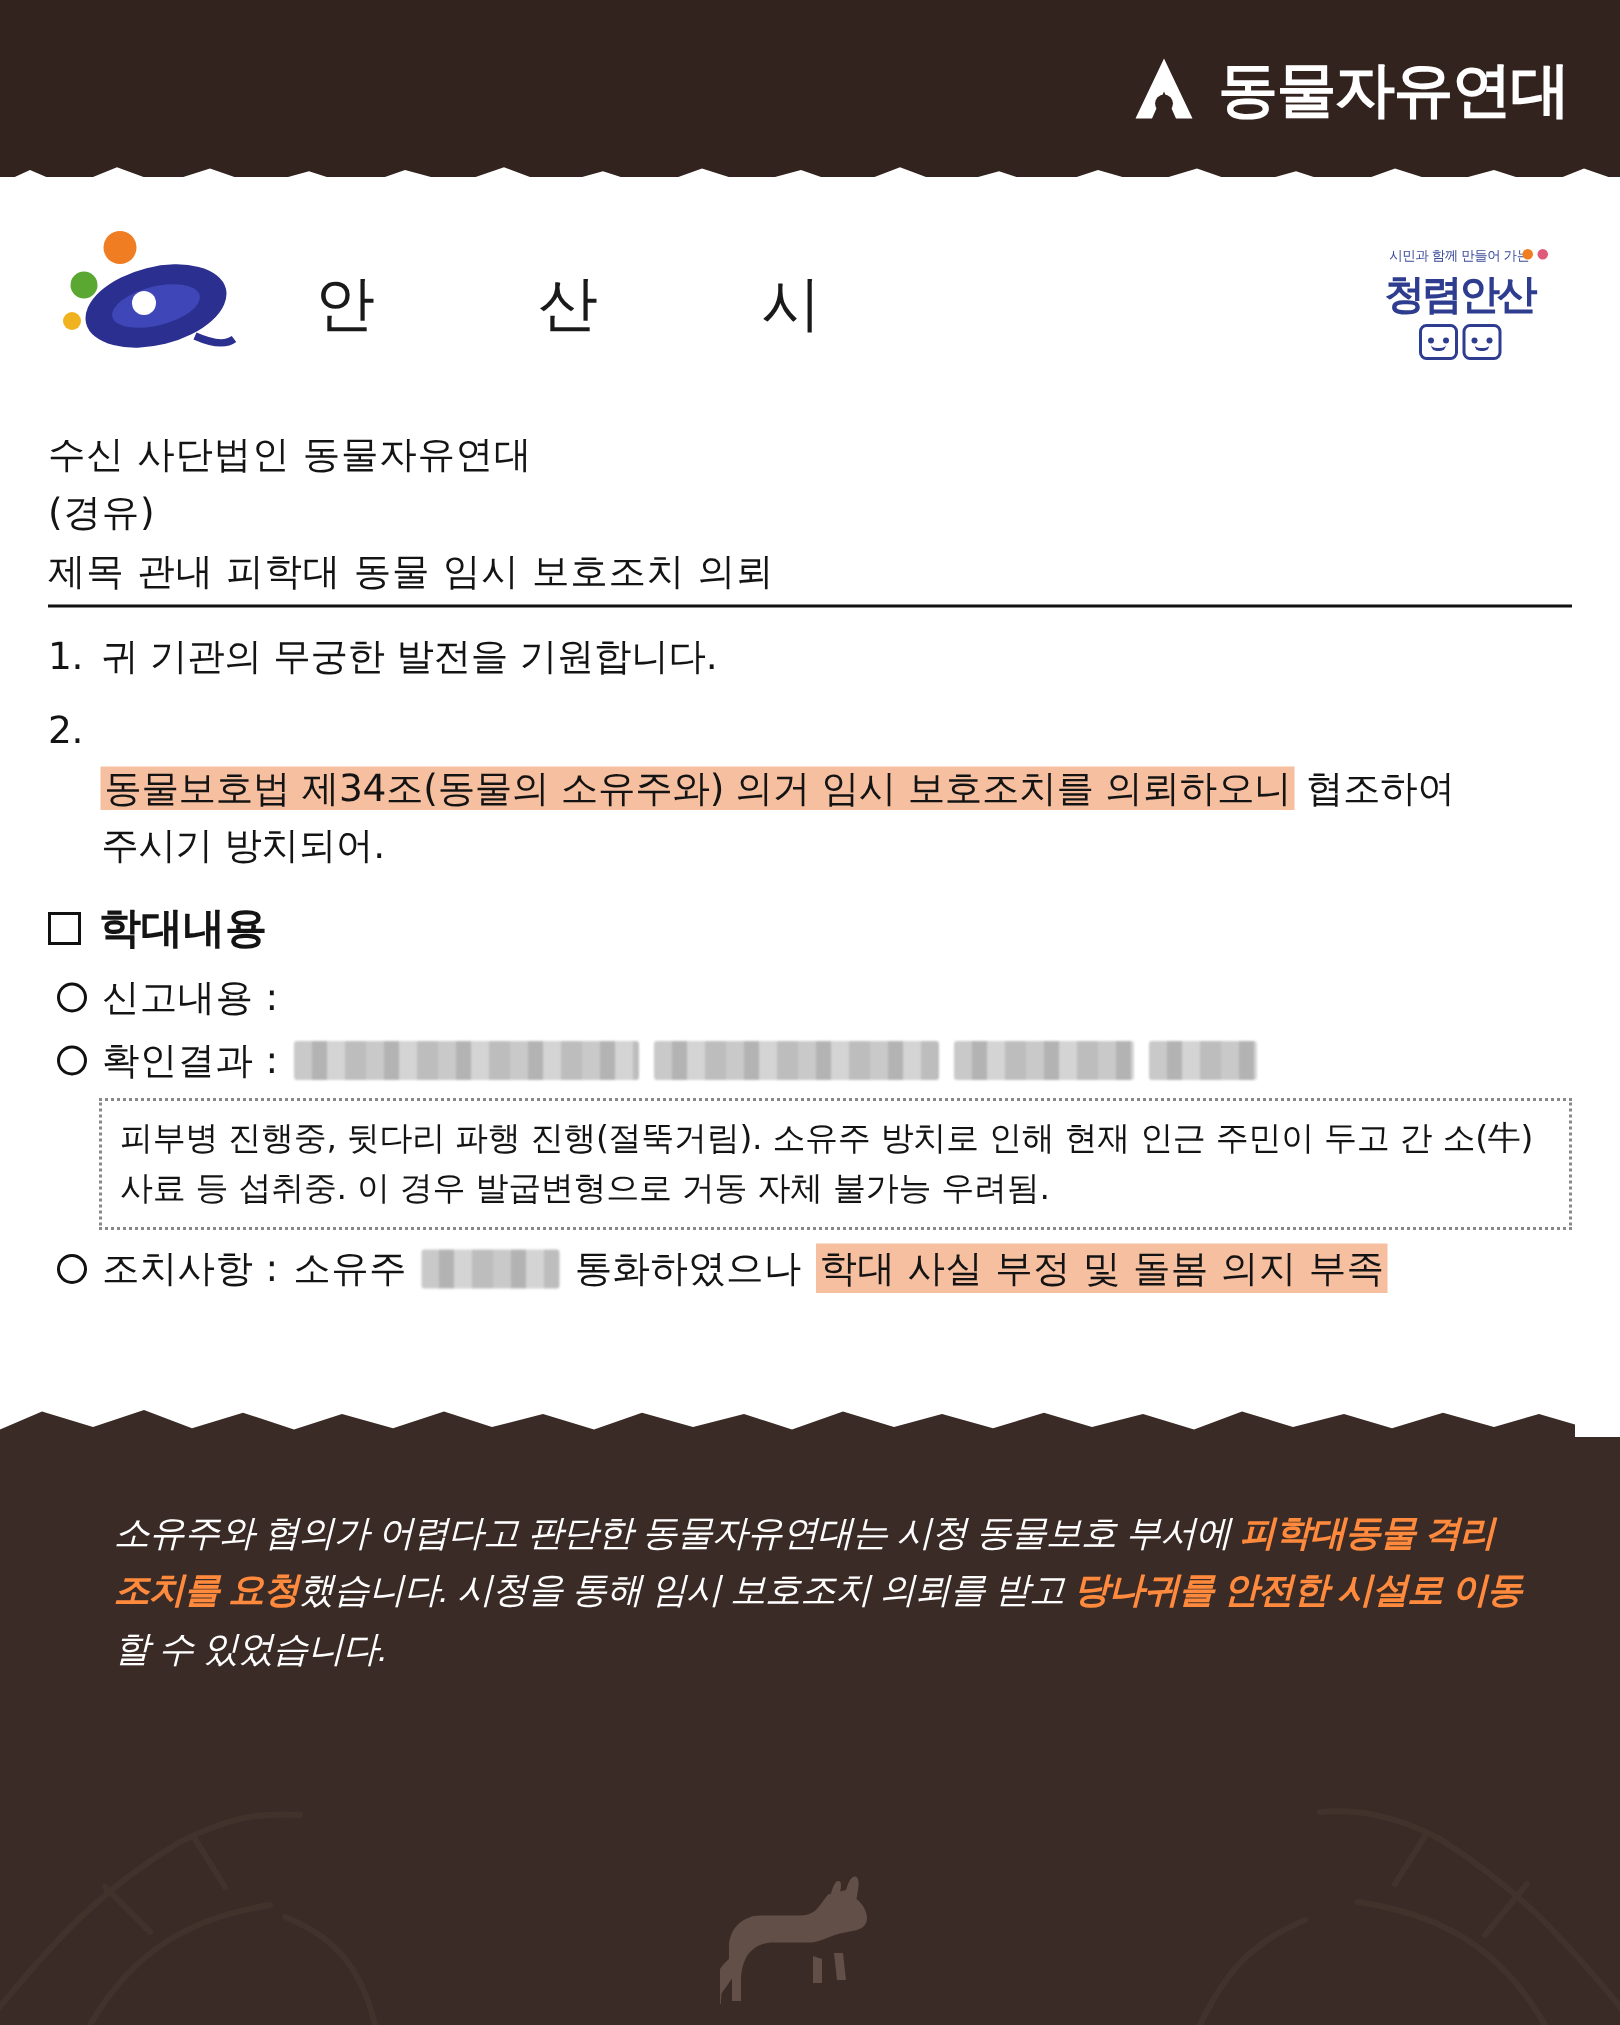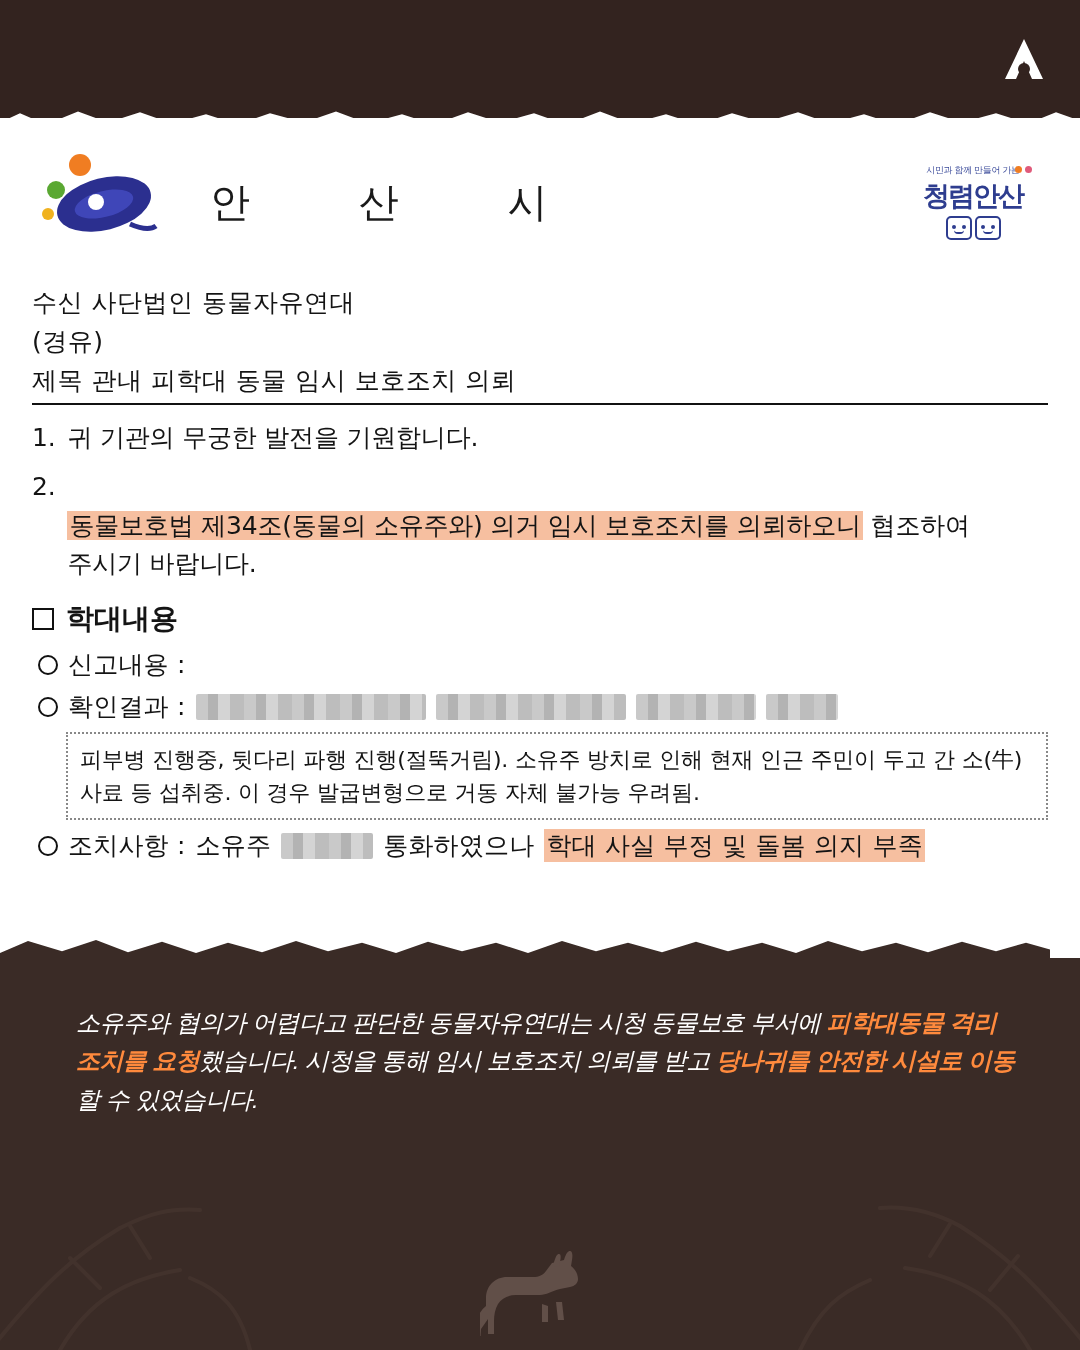--- a/index.html
+++ b/index.html
@@ -162,20 +162,21 @@
 <body>
 
 <div class="topbar">
   <div class="brand">
     <span class="brand-mark">
       <svg width="44" height="46" viewBox="0 0 44 46">
         <path d="M22 3 L41 43 L30 43 L22 25 L14 43 L3 43 Z" fill="#ffffff"></path>
         <circle cx="22" cy="33" r="6" fill="#33231f"></circle>
       </svg>
     </span>
+    <span class="brand-text">동물자유연대</span>
   </div>
 </div>
 
 <div style="position:relative;height:0;">
   <svg class="torn-top" style="top:-14px;" width="1080" height="28" viewBox="0 0 1080 28" preserveAspectRatio="none">
     <path d="M0 20 L20 10 L46 22 L78 8 L108 20 L140 9 L172 21 L206 11 L238 22 L270 10 L304 20 L336 8 L368 21 L402 11 L434 22 L468 9 L500 20 L534 10 L566 22 L600 8 L632 21 L666 11 L698 22 L732 10 L764 20 L798 9 L830 21 L864 11 L896 22 L930 9 L962 20 L996 10 L1028 21 L1056 9 L1080 18 L1080 28 L0 28 Z" fill="#ffffff"></path>
   </svg>
 </div>
 
 <div class="doc">
@@ -223,21 +224,21 @@
     <div class="para num">
       <span class="idx">1.</span>
       <span>귀 기관의 무궁한 발전을 기원합니다.</span>
     </div>
 
     <div class="para num">
       <span class="idx">2.</span>
       <span>
         <br>
         <span class="hl">동물보호법 제34조(동물의 소유주와) 의거 임시 보호조치를 의뢰하오니</span><span> 협조하여</span><br>
-        <span>주시기 바랍니다.</span>
+        <span>주시기 방치되어.</span>
       </span>
     </div>
 
     <div class="sec-head">
       <span class="checkbox"></span>
       <span>학대내용</span>
     </div>
 
 
     <div class="bullet-row">

